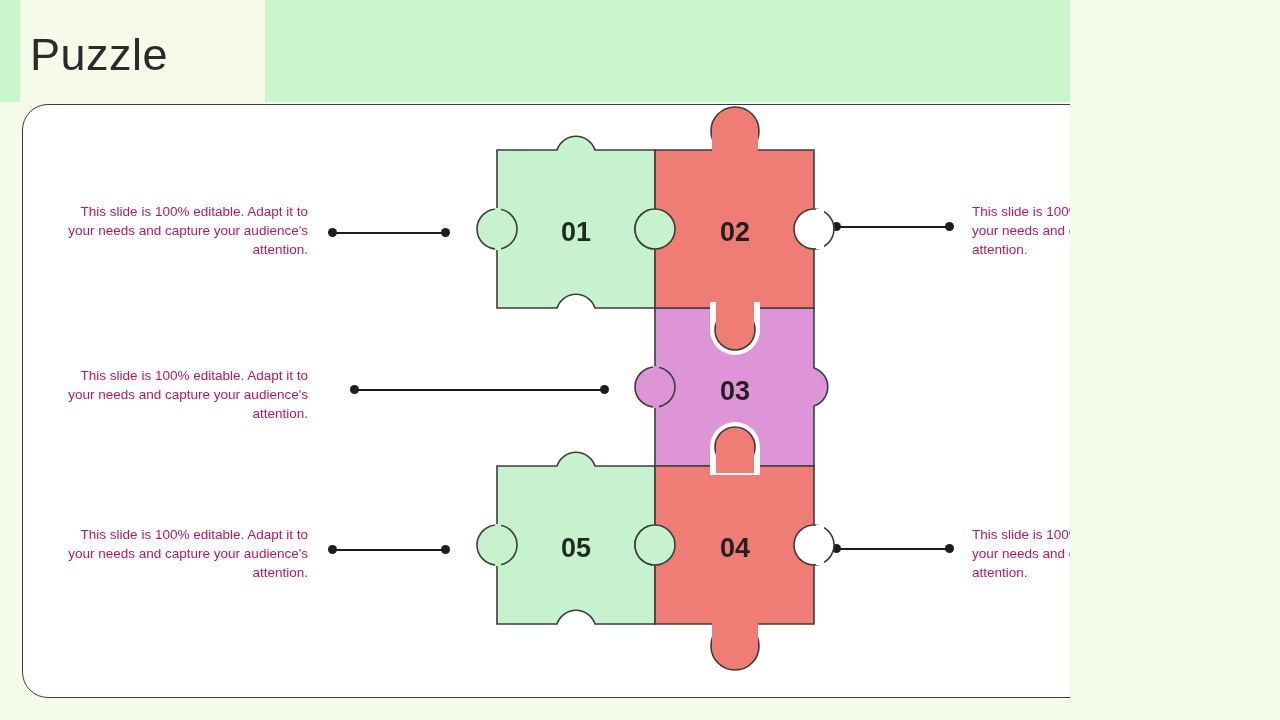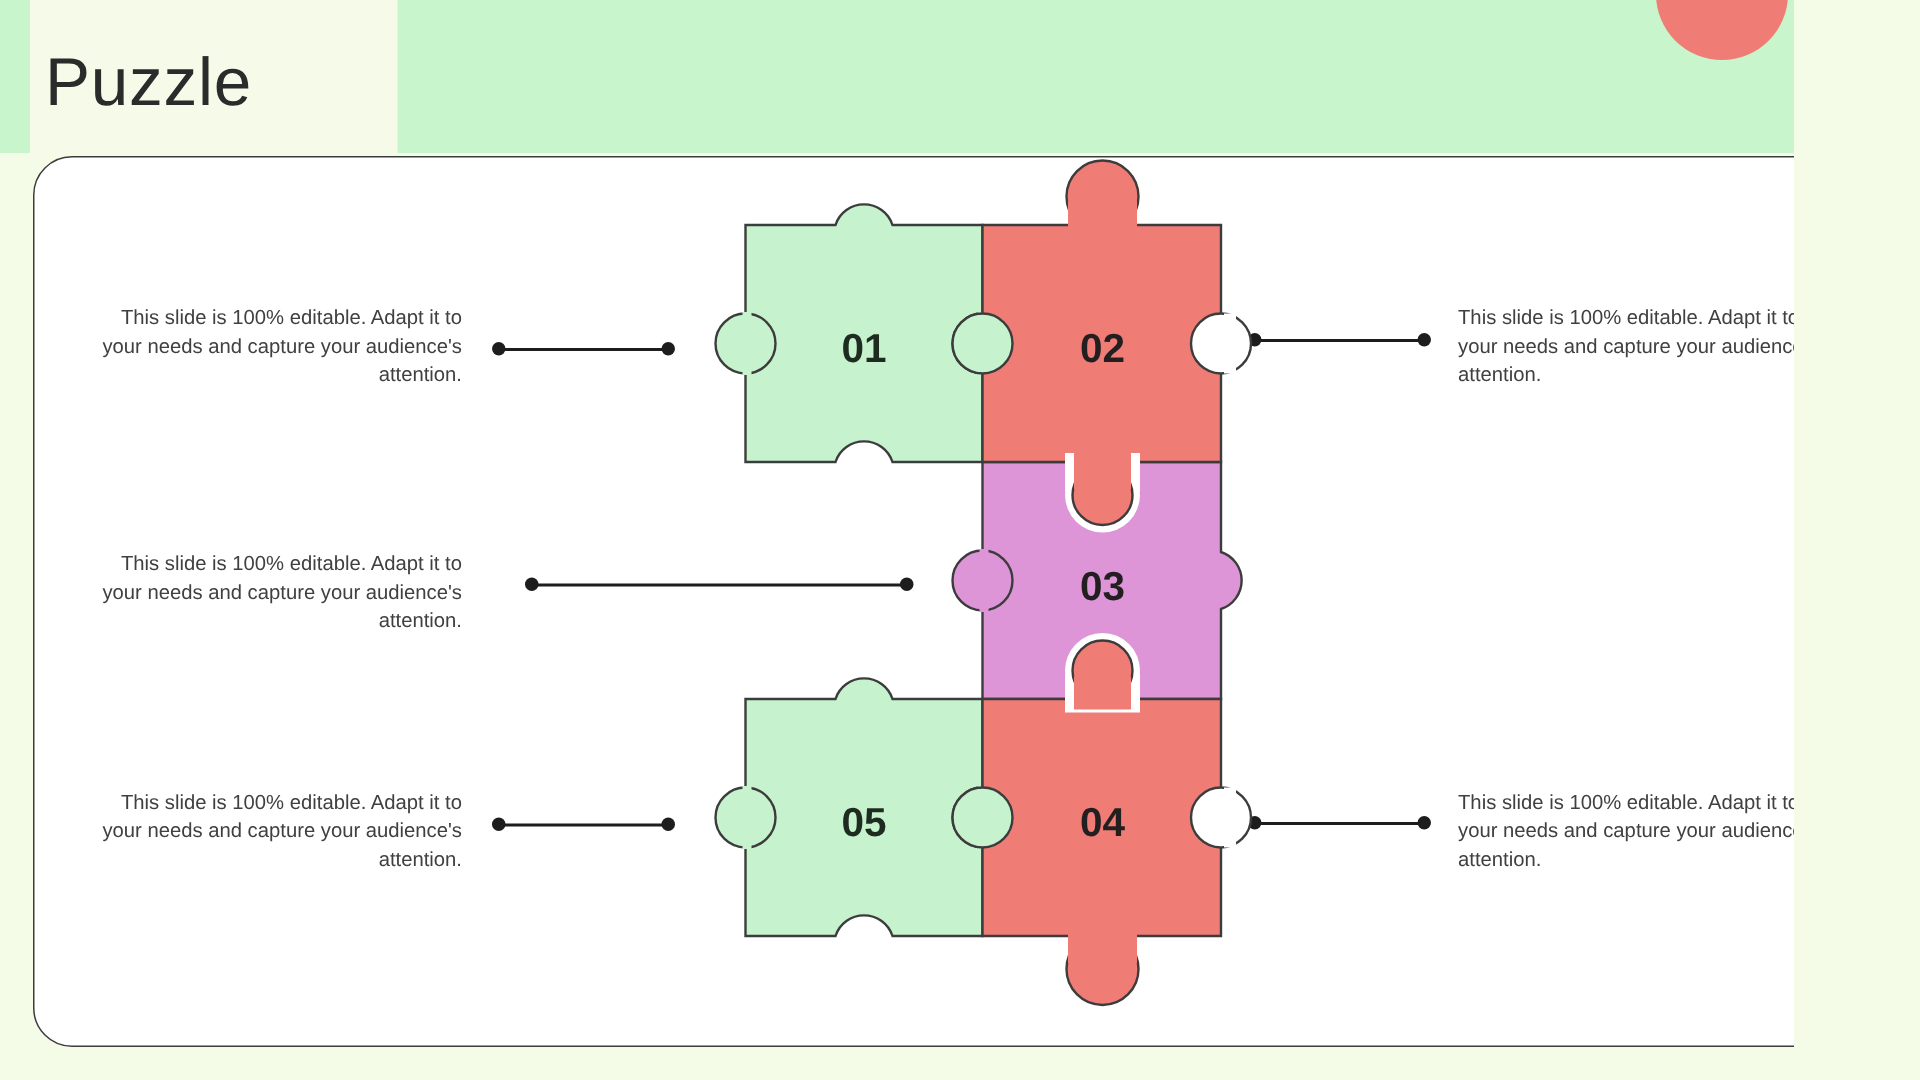--- a/index.html
+++ b/index.html
@@ -8,21 +8,21 @@
   }
   body {
     width: 1280px;
     height: 720px;
     overflow: hidden;
     font-family: "Liberation Sans", sans-serif;
     background: #f4fbe6;
   }
   .slide {
     position: relative;
-    width: 1196px;
+    width: 1070px;
     height: 720px;
     background: #f4fbe6;
     overflow: hidden;
   }
   
   .header-band {
     position: absolute;
     left: 0;
     top: 0;
     width: 1280px;
@@ -84,21 +84,21 @@
     top: 104px;
     width: 430px;
     height: 580px;
   }
   
   .desc {
     position: absolute;
     width: 245px;
     font-size: 13.5px;
     line-height: 19px;
-    color: #404040;
+    color: #be185d;
   }
   .desc.left  { text-align: right; }
   .desc.right { text-align: left;  }
   .d-l1 { left: 63px;  top: 202px; }
   .d-l2 { left: 63px;  top: 366px; }
   .d-l3 { left: 63px;  top: 525px; }
   .d-r1 { left: 972px; top: 202px; }
   .d-r2 { left: 972px; top: 525px; }
   
   .conn {

